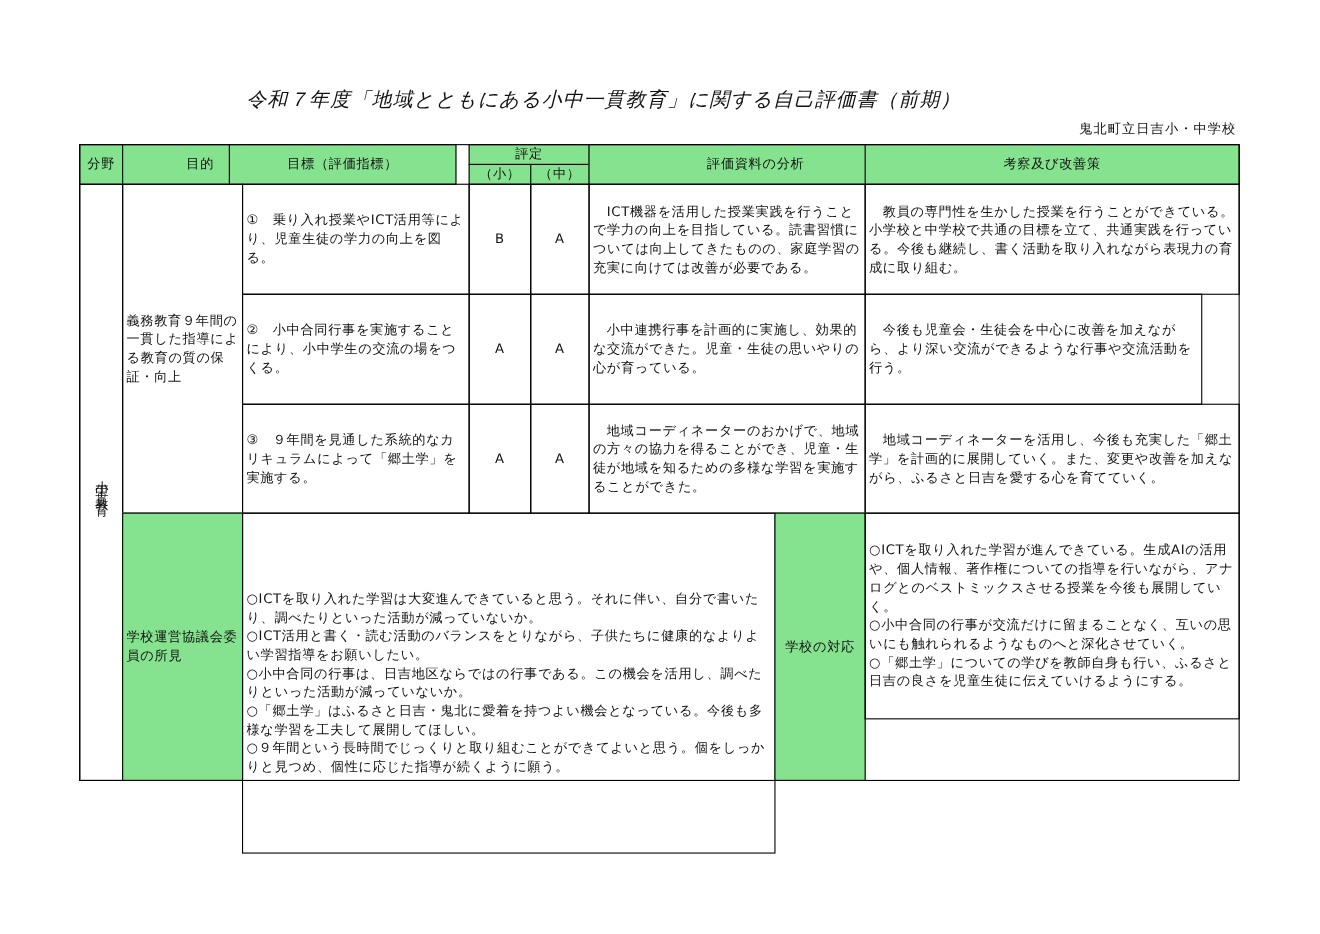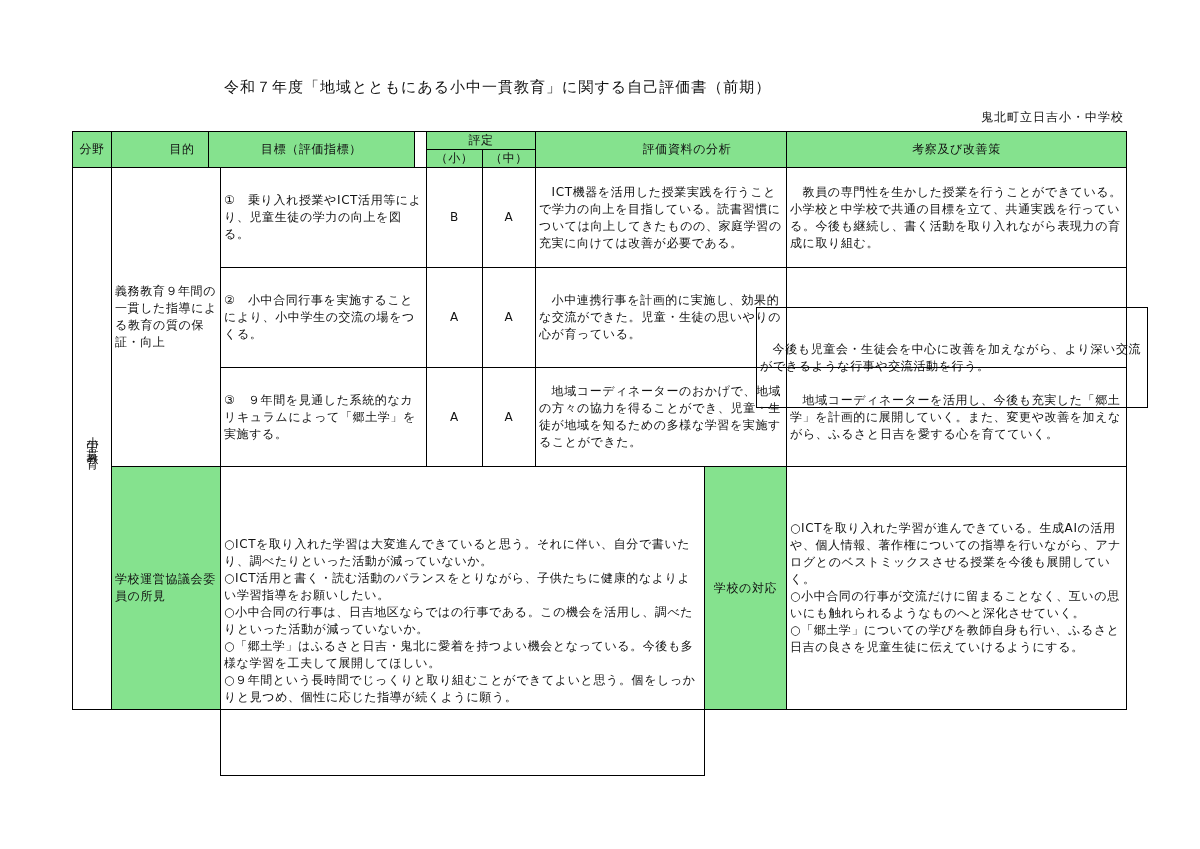--- a/index.html
+++ b/index.html
@@ -1,18 +1,18 @@
 <!DOCTYPE html>
 <html><head>
 <meta charset="utf-8">
 <style>
   html, body { margin:0; padding:0; background:#ffffff; }
   body { width:1200px; height:849px; position:relative; overflow:hidden;
          font-family:"DejaVu Sans", "Liberation Sans", sans-serif; color:#111; }
-  .title { position:absolute; left:224px; top:78px; font-size:15px; letter-spacing:1px; white-space:nowrap; }
+  .title { position:absolute; left:224px; top:78px; font-size:18px; letter-spacing:1px; white-space:nowrap;font-style:italic; }
   .school { position:absolute; right:76px; top:109px; font-size:12px; letter-spacing:1px; white-space:nowrap; }
   .cell { position:absolute; box-sizing:border-box; border:1px solid #000; font-size:12px; line-height:17px; letter-spacing:0.6px; }
   .green { background:#85e28e; }
   .center { display:flex; align-items:center; justify-content:center; text-align:center; }
   .vmid { display:flex; align-items:center; }
   .pad { padding:0 3px; }
   .vtext { writing-mode:vertical-rl; text-orientation:upright; letter-spacing:4px; }
   .outer { position:absolute; left:72px; top:131px; width:1055px; height:579px; border:1.5px solid #000; box-sizing:border-box; pointer-events:none; }
 </style>
 </head>
@@ -51,21 +51,21 @@
   </div>
 
 <div class="cell vmid pad" style="left:220px;top:267px;width:207px;height:101px;">
     <span>②　小中合同行事を実施することにより、小中学生の交流の場をつくる。</span>
   </div>
 <div class="cell center" style="left:426px;top:267px;width:57px;height:101px;">A</div>
 <div class="cell center" style="left:482px;top:267px;width:54px;height:101px;">A</div>
 <div class="cell vmid pad" style="left:535px;top:267px;width:252px;height:101px;">
     <span>　小中連携行事を計画的に実施し、効果的な交流ができた。児童・生徒の思いやりの心が育っている。</span>
   </div>
-<div class="cell vmid pad" style="left:756px;top:267px;width:392px;height:101px;margin-top:40px;">
+<div class="cell vmid pad" style="left:786px;top:267px;width:307px;height:101px;">
     <span>　今後も児童会・生徒会を中心に改善を加えながら、より深い交流ができるような行事や交流活動を行う。</span>
   </div>
 
 <div class="cell vmid pad" style="left:220px;top:367px;width:207px;height:100px;">
     <span>③　９年間を見通した系統的なカリキュラムによって「郷土学」を実施する。</span>
   </div>
 <div class="cell center" style="left:426px;top:367px;width:57px;height:100px;">A</div>
 <div class="cell center" style="left:482px;top:367px;width:54px;height:100px;">A</div>
 <div class="cell vmid pad" style="left:535px;top:367px;width:252px;height:100px;">
     <span>　地域コーディネーターのおかげで、地域の方々の協力を得ることができ、児童・生徒が地域を知るための多様な学習を実施することができた。</span>
@@ -82,21 +82,21 @@
     <div>○ICTを取り入れた学習は大変進んできていると思う。それに伴い、自分で書いたり、調べたりといった活動が減っていないか。</div>
     <div>○ICT活用と書く・読む活動のバランスをとりながら、子供たちに健康的なよりよい学習指導をお願いしたい。</div>
     <div>○小中合同の行事は、日吉地区ならではの行事である。この機会を活用し、調べたりといった活動が減っていないか。</div>
     <div>○「郷土学」はふるさと日吉・鬼北に愛着を持つよい機会となっている。今後も多様な学習を工夫して展開してほしい。</div>
     <div>○９年間という長時間でじっくりと取り組むことができてよいと思う。個をしっかりと見つめ、個性に応じた指導が続くように願う。</div>
   </div>
 </div>
 <div class="cell green center" style="left:704px;top:466px;width:83px;height:244px;">
   <span>学校の対応</span>
 </div>
-<div class="cell vmid pad" style="left:786px;top:466px;width:341px;height:244px;">
+<div class="cell vmid pad" style="left:786px;top:466px;width:341px;height:188px;">
   <div>
     <div>○ICTを取り入れた学習が進んできている。生成AIの活用や、個人情報、著作権についての指導を行いながら、アナログとのベストミックスさせる授業を今後も展開していく。</div>
     <div>○小中合同の行事が交流だけに留まることなく、互いの思いにも触れられるようなものへと深化させていく。</div>
     <div>○「郷土学」についての学びを教師自身も行い、ふるさと日吉の良さを児童生徒に伝えていけるようにする。</div>
   </div>
 </div>
 
 <div class="outer"></div>
 
 </body></html>

